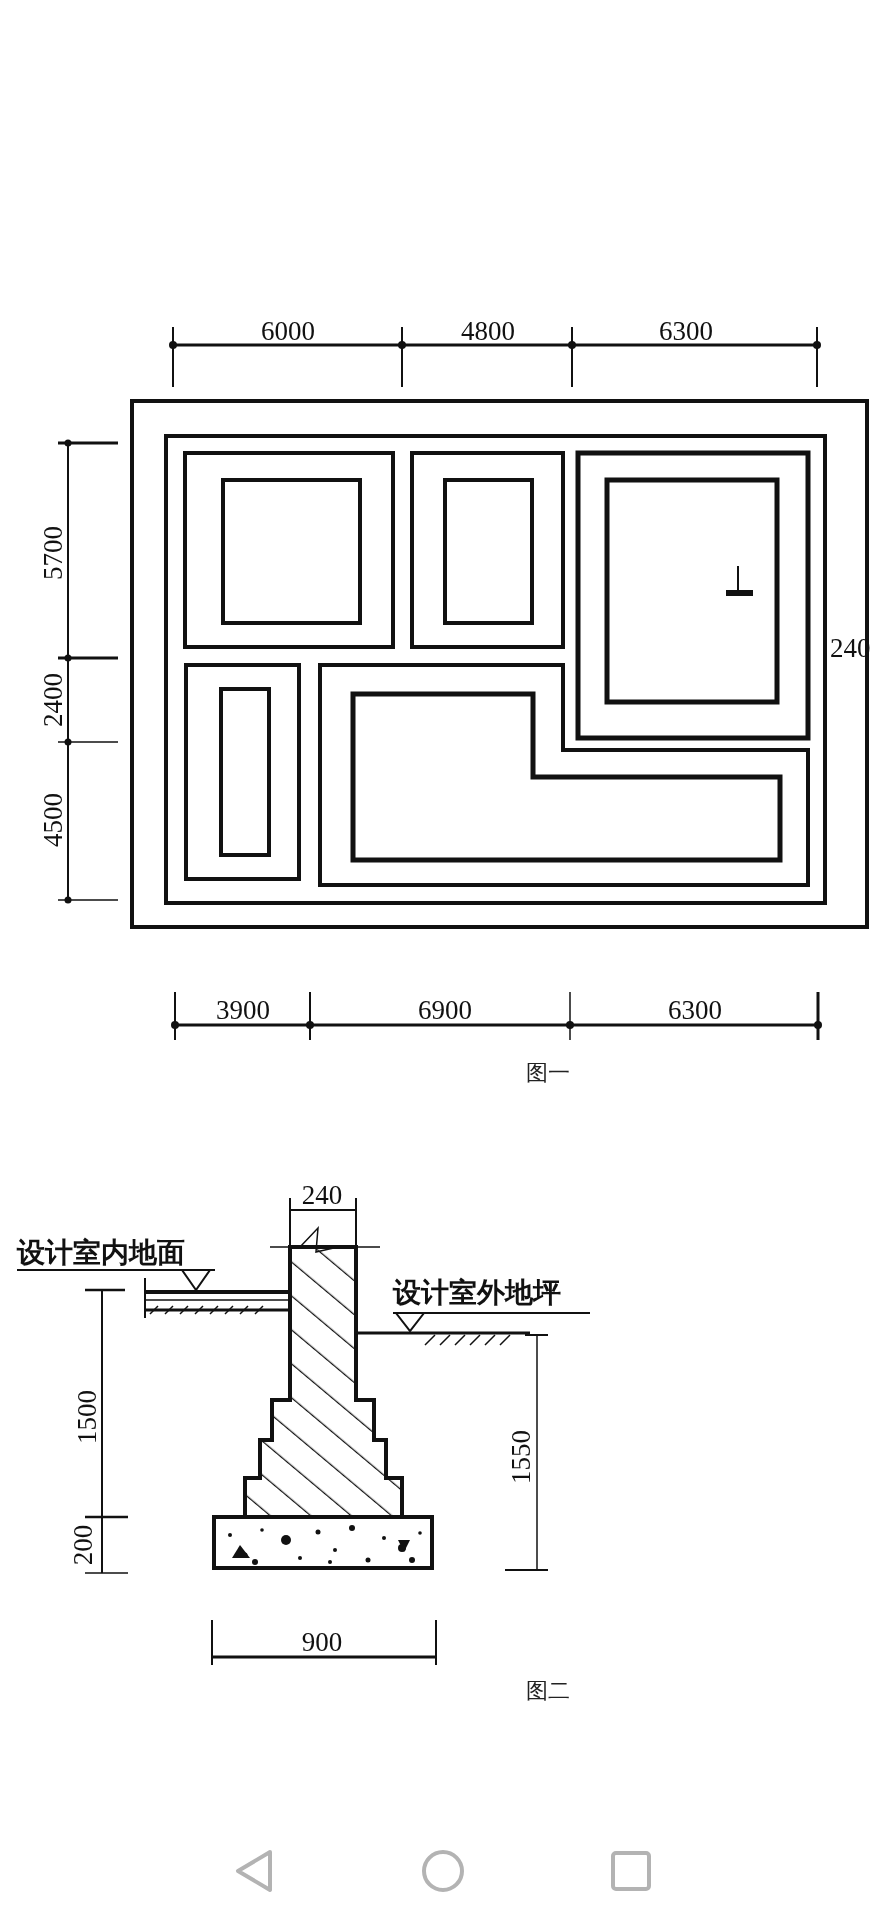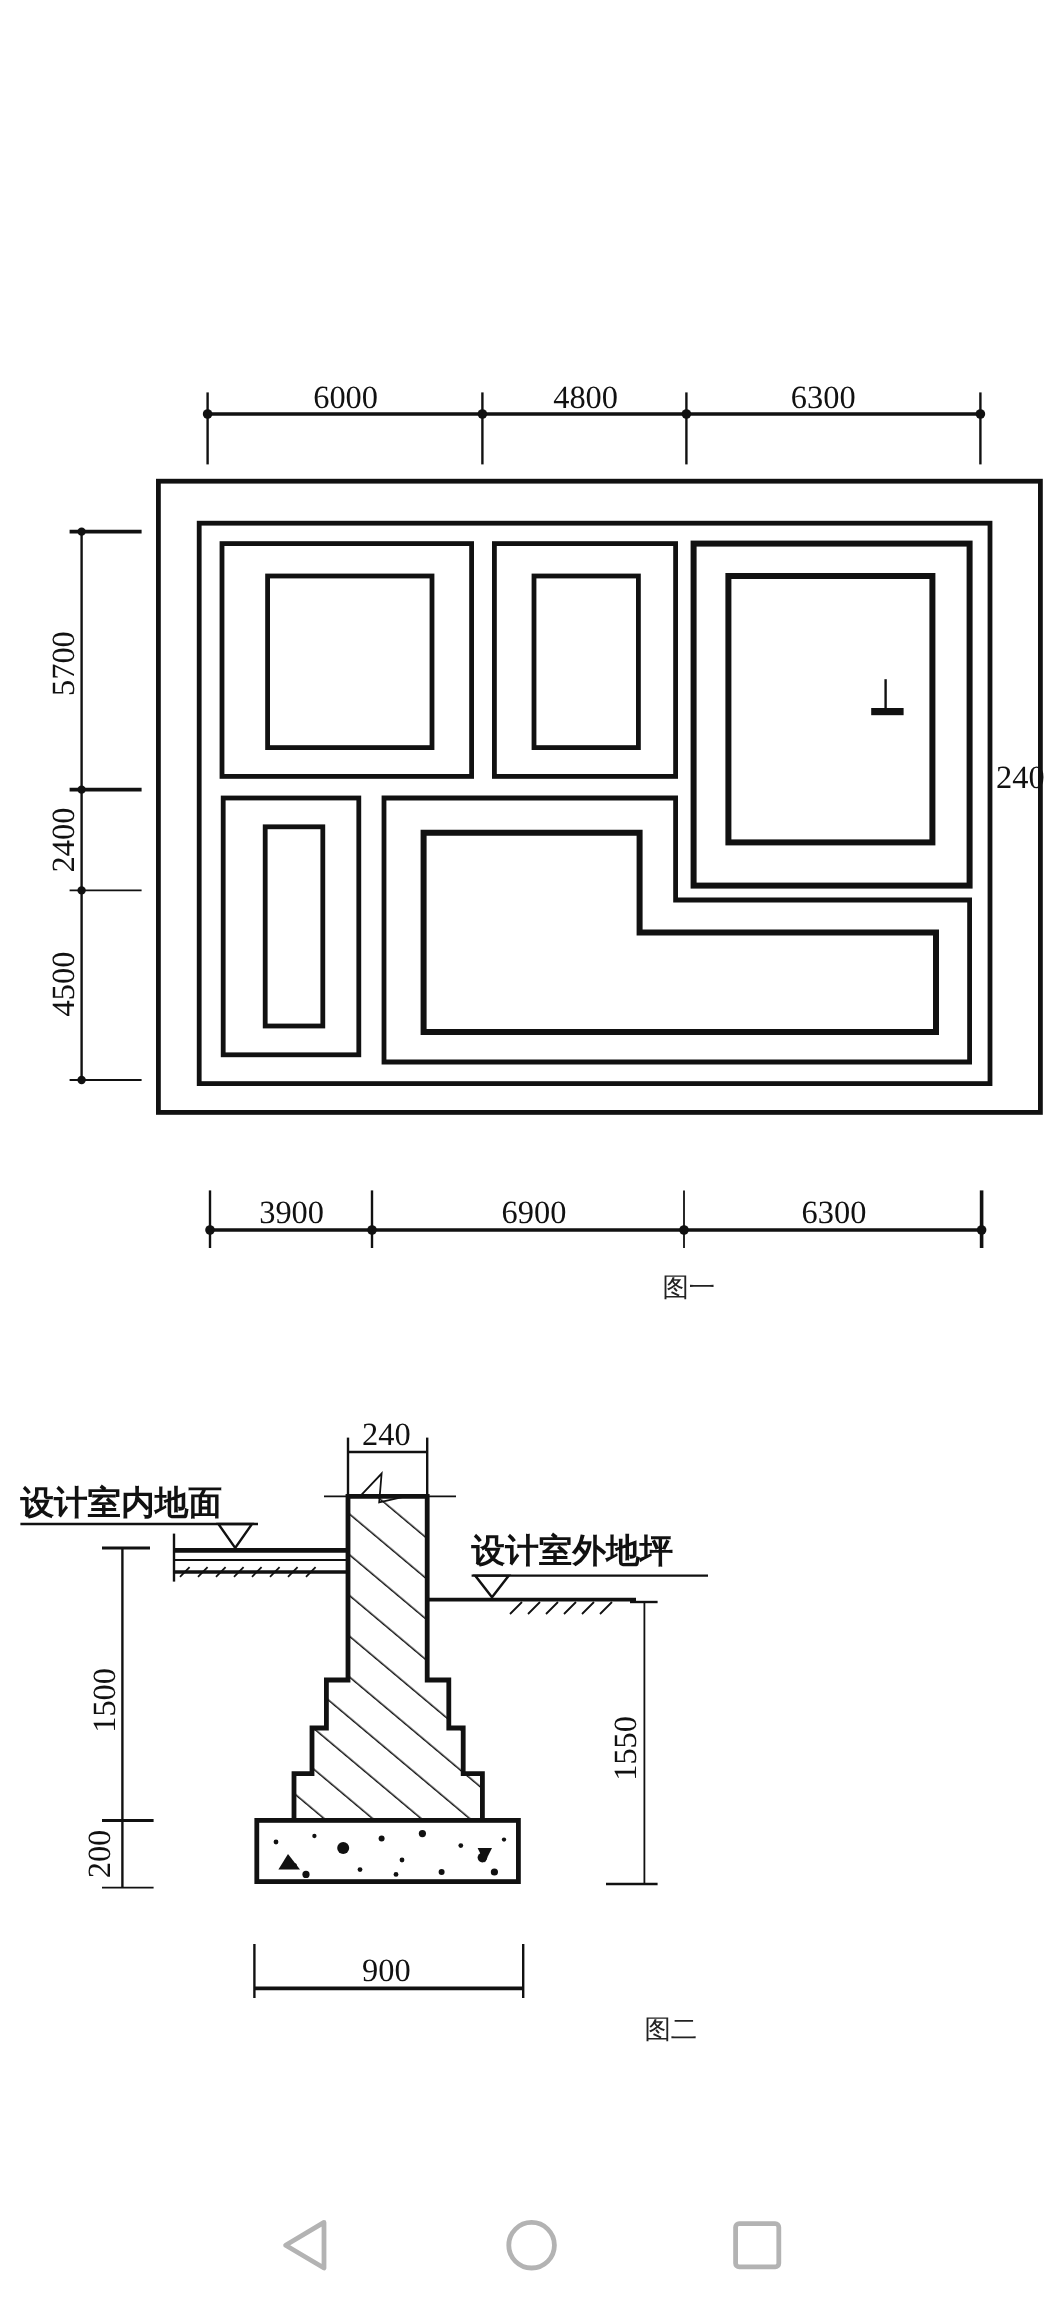--- a/index.html
+++ b/index.html
@@ -97,21 +97,21 @@
 
   <text x="738" y="588" font-size="0">1</text>
 
   <text class="dimtxt" x="830" y="657">240</text>
 
   <text class="dimtxt" x="243" y="1019" text-anchor="middle">3900</text>
   <text class="dimtxt" x="445" y="1019" text-anchor="middle">6900</text>
   <text class="dimtxt" x="695" y="1019" text-anchor="middle">6300</text>
 </svg>
 
-<div class="caption" style="left:552px; top:1058px;">图一</div>
+<div class="caption" style="left:526px; top:1058px;">图一</div>
 
 <svg class="fig" width="886" height="1720" viewBox="0 0 886 1720">
   <defs>
     <pattern id="hatch" patternUnits="userSpaceOnUse" width="26" height="26" patternTransform="rotate(-50)">
       <line x1="0" y1="0" x2="0" y2="26" stroke="#111" stroke-width="2.5"></line>
     </pattern>
   </defs>
 
   <g stroke="#111" fill="none">
     <line x1="290" y1="1210" x2="356" y2="1210" stroke-width="2"></line>
@@ -182,21 +182,21 @@
   <text class="dimtxt" transform="translate(530 1457) rotate(-90)" text-anchor="middle">1550</text>
 
   <g stroke="#111" fill="none">
     <line x1="212" y1="1657" x2="436" y2="1657" stroke-width="3"></line>
     <line x1="212" y1="1620" x2="212" y2="1665" stroke-width="2"></line>
     <line x1="436" y1="1620" x2="436" y2="1665" stroke-width="2"></line>
   </g>
   <text class="dimtxt" x="322" y="1651" text-anchor="middle">900</text>
 </svg>
 
-<div class="caption" style="left:526px; top:1676px;margin-left:11px;">图二</div>
+<div class="caption" style="left:526px; top:1676px;">图二</div>
 
 <div class="navbar">
   <svg class="nav-btn" style="left:230px; top:26px;" width="50" height="50" viewBox="0 0 50 50">
     <g>
       <path d="M40 6 L8 25 L40 44 Z" fill="none" stroke="#b3b3b3" stroke-width="4" stroke-linejoin="round"></path>
     </g>
   </svg>
   <svg class="nav-btn" style="left:418px; top:26px;" width="50" height="50" viewBox="0 0 50 50">
     <g>
       <circle cx="25" cy="25" r="19" fill="none" stroke="#b3b3b3" stroke-width="4"></circle>

